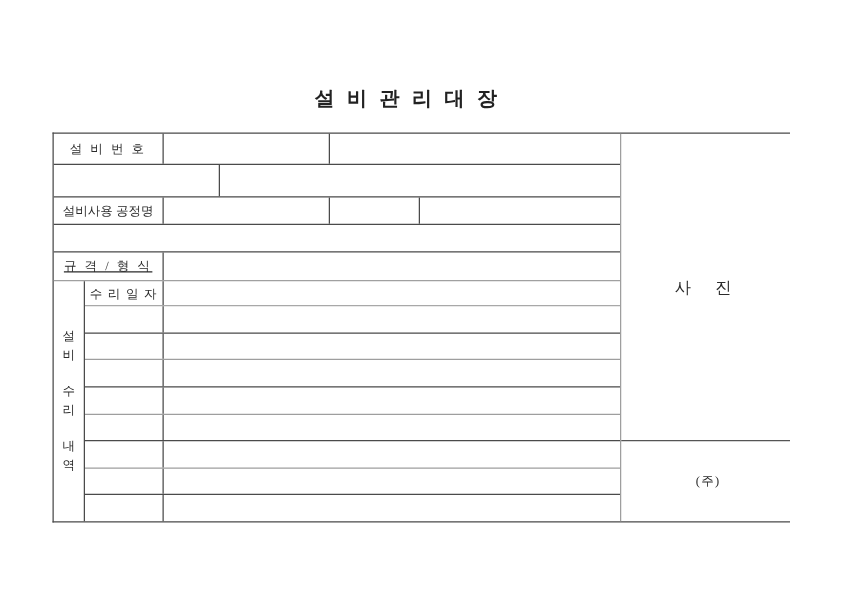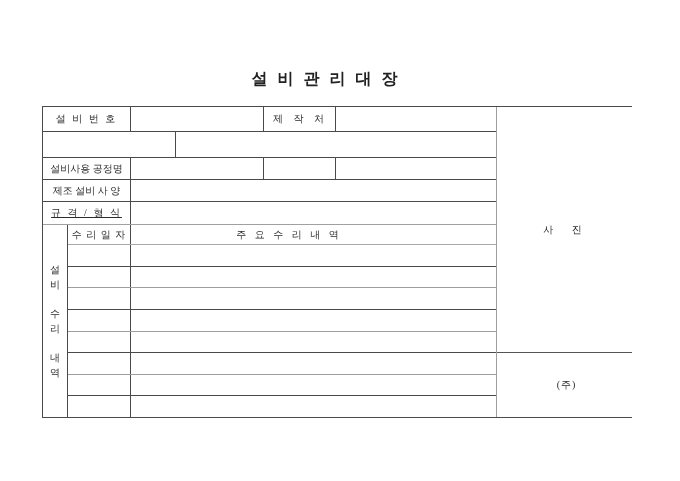--- a/index.html
+++ b/index.html
@@ -44,59 +44,57 @@
   .rh-date{width:63px;border-right:1px solid #4a4a4a;letter-spacing:1px;}
   .rh-detail{flex:1;letter-spacing:2px;word-spacing:2px;padding-right:50px;}
   .rrow{flex:1;display:flex;border-bottom:1px solid #4a4a4a;}
   .rrow.lt{border-bottom-color:#9e9e9e;}
   .rrow:last-child{border-bottom:none;}
   .rr-date{width:63px;border-right:1px solid #4a4a4a;}
   .rr-detail{flex:1;}
   .photo{
     height:246px;border-bottom:1px solid #555;
     display:flex;align-items:center;justify-content:center;
-    font-size:10px;letter-spacing:8px;white-space:pre;
+    font-size:13px;letter-spacing:8px;white-space:pre;
   }
   .note{
     flex:1;display:flex;align-items:center;justify-content:center;
     font-size:10px;letter-spacing:1px;
   }
 </style>
 </head>
 <body>
 
 <div class="page">
 
   <div class="title">설 비 관 리 대 장</div>
 
   <div class="table">
 
     <div class="left">
 
       <div class="irow h25">
         <div class="cell lab w88">설 비 번 호</div>
         <div class="cell w133"></div>
-        <div class="cell lab ws4 w72">제 작 처</div>
         <div class="cell flex1"></div>
       </div>
 
       <div class="irow h26">
         <div class="cell w133"></div>
         <div class="cell flex1"></div>
       </div>
 
       <div class="irow h22">
         <div class="cell lab ls0 w88">설비사용 공정명</div>
         <div class="cell w133"></div>
         <div class="cell w72"></div>
         <div class="cell flex1"></div>
       </div>
 
       <div class="irow h22">
-        <div class="cell lab ls0 w88">제조 설비 사 양</div>
         <div class="cell flex1"></div>
       </div>
 
       <div class="irow h23">
         <div class="cell lab w88">규 격 / 형 식</div>
         <div class="cell flex1"></div>
       </div>
 
       <div class="repair">
 
@@ -105,21 +103,20 @@
           <div class="vchar">비</div>
           <div class="vchar gap">수</div>
           <div class="vchar">리</div>
           <div class="vchar gap">내</div>
           <div class="vchar">역</div>
         </div>
 
         <div class="rmain">
           <div class="rheader">
             <div class="cell lab rh-date">수 리 일 자</div>
-            <div class="cell lab rh-detail">주 요 수 리 내 역</div>
           </div>
 
           <div class="rrow">
             <div class="rr-date"></div>
             <div class="rr-detail"></div>
           </div>
           <div class="rrow lt">
             <div class="rr-date"></div>
             <div class="rr-detail"></div>
           </div>

